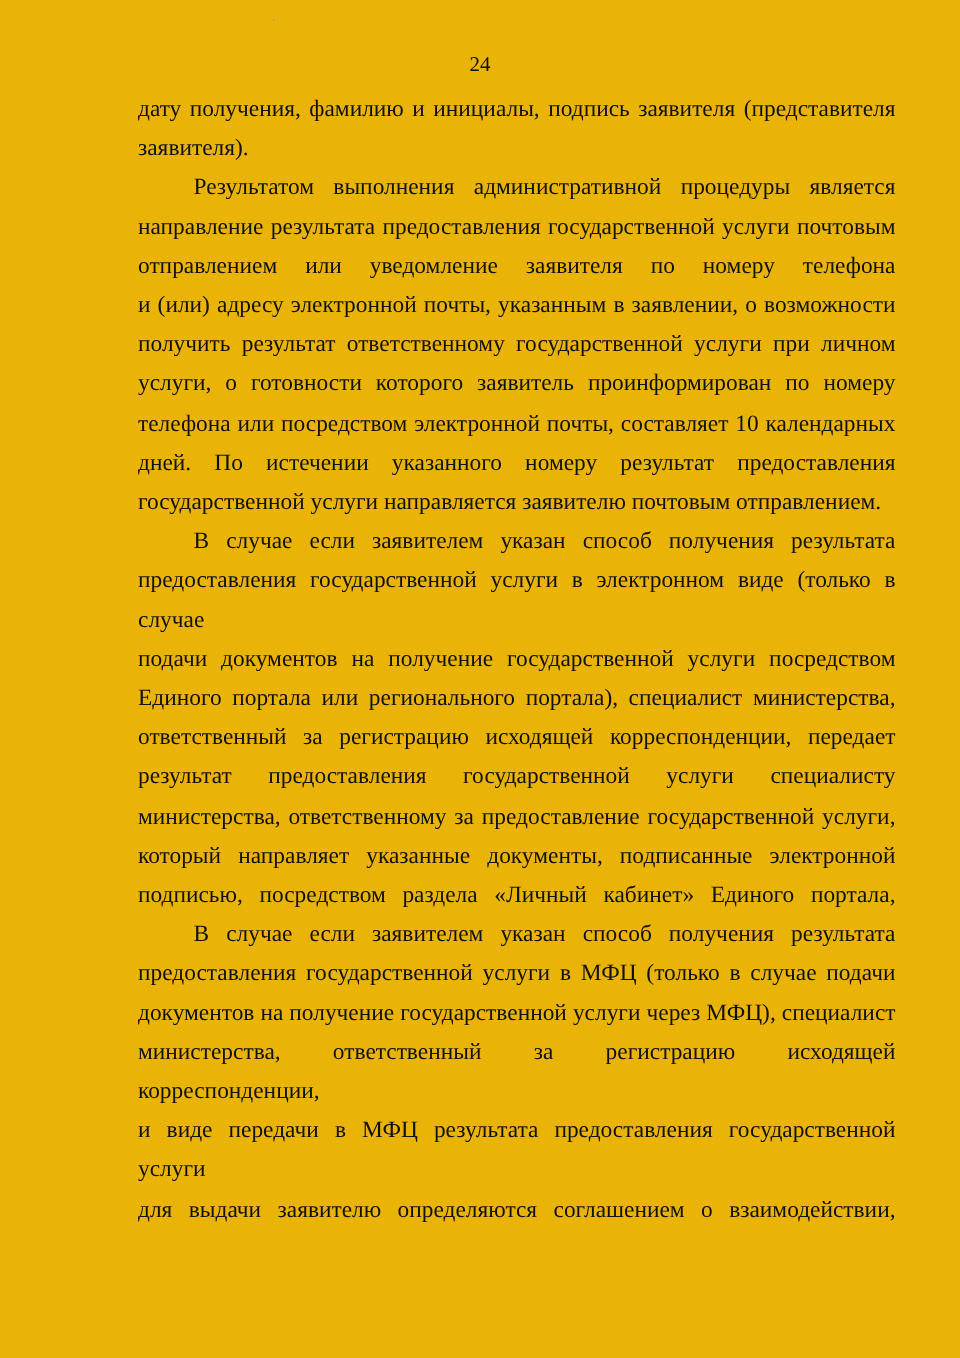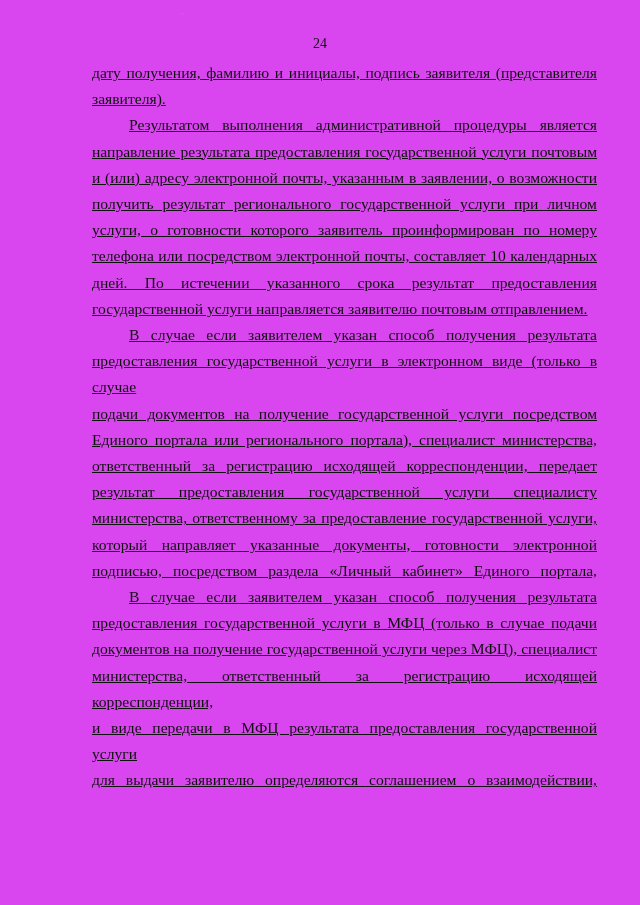--- a/index.html
+++ b/index.html
@@ -13,21 +13,21 @@
     position: relative;
     overflow: hidden;
     font-family: "Liberation Serif", "DejaVu Serif", serif;
     color: #111111;
   }
   .page {
     position: absolute;
     left: 0; top: 0;
     width: 640px;
     height: 905px;
-    background: #d946ef;
+    background: #eab308;
   }
   .scan-dot {
     position: absolute;
     left: 182px;
     top: 13px;
     width: 1px;
     height: 1px;
     background: #9a9a9a;
   }
   .page-number {
@@ -45,21 +45,20 @@
     top: 60px;
     width: 505px;
     font-size: 15.6px;
     line-height: 26.2px;
     text-align: justify;
   }
   .body-text p {
     margin: 0;
     text-align: justify;
     text-align-last: left;
-    text-decoration: underline;
   }
   .line-full {
     display: block;
     text-align: justify;
     text-align-last: justify;
   }
   .line-last {
     display: block;
     text-align: left;
     text-align-last: left;
@@ -76,37 +75,38 @@
   <div class="body-text">
 
     <p>
       <span class="line-full">дату получения, фамилию и инициалы, подпись заявителя (представителя</span>
       <span class="line-last">заявителя).</span>
     </p>
 
     <p>
       <span class="line-full" style="text-indent:37px;">Результатом выполнения административной процедуры является</span>
       <span class="line-full">направление результата предоставления государственной услуги почтовым</span>
+      <span class="line-full">отправлением или уведомление заявителя по номеру телефона</span>
       <span class="line-full">и (или) адресу электронной почты, указанным в заявлении, о возможности</span>
-      <span class="line-full">получить результат регионального государственной услуги при личном</span>
+      <span class="line-full">получить результат ответственному государственной услуги при личном</span>
       <span class="line-full">услуги, о готовности которого заявитель проинформирован по номеру</span>
       <span class="line-full">телефона или посредством электронной почты, составляет 10 календарных</span>
-      <span class="line-full">дней. По истечении указанного срока результат предоставления</span>
+      <span class="line-full">дней. По истечении указанного номеру результат предоставления</span>
       <span class="line-last">государственной услуги направляется заявителю почтовым отправлением.</span>
     </p>
 
     <p>
       <span class="line-full" style="text-indent:37px;">В случае если заявителем указан способ получения результата</span>
       <span class="line-full">предоставления государственной услуги в электронном виде (только в случае</span>
       <span class="line-full">подачи документов на получение государственной услуги посредством</span>
       <span class="line-full">Единого портала или регионального портала), специалист министерства,</span>
       <span class="line-full">ответственный за регистрацию исходящей корреспонденции, передает</span>
       <span class="line-full">результат предоставления государственной услуги специалисту</span>
       <span class="line-full">министерства, ответственному за предоставление государственной услуги,</span>
-      <span class="line-full">который направляет указанные документы, готовности электронной</span>
+      <span class="line-full">который направляет указанные документы, подписанные электронной</span>
       <span class="line-full">подписью, посредством раздела «Личный кабинет» Единого портала,</span>
     </p>
 
     <p>
       <span class="line-full" style="text-indent:37px;">В случае если заявителем указан способ получения результата</span>
       <span class="line-full">предоставления государственной услуги в МФЦ (только в случае подачи</span>
       <span class="line-full">документов на получение государственной услуги через МФЦ), специалист</span>
       <span class="line-full">министерства, ответственный за регистрацию исходящей корреспонденции,</span>
       <span class="line-full">и виде передачи в МФЦ результата предоставления государственной услуги</span>
       <span class="line-full">для выдачи заявителю определяются соглашением о взаимодействии,</span>

